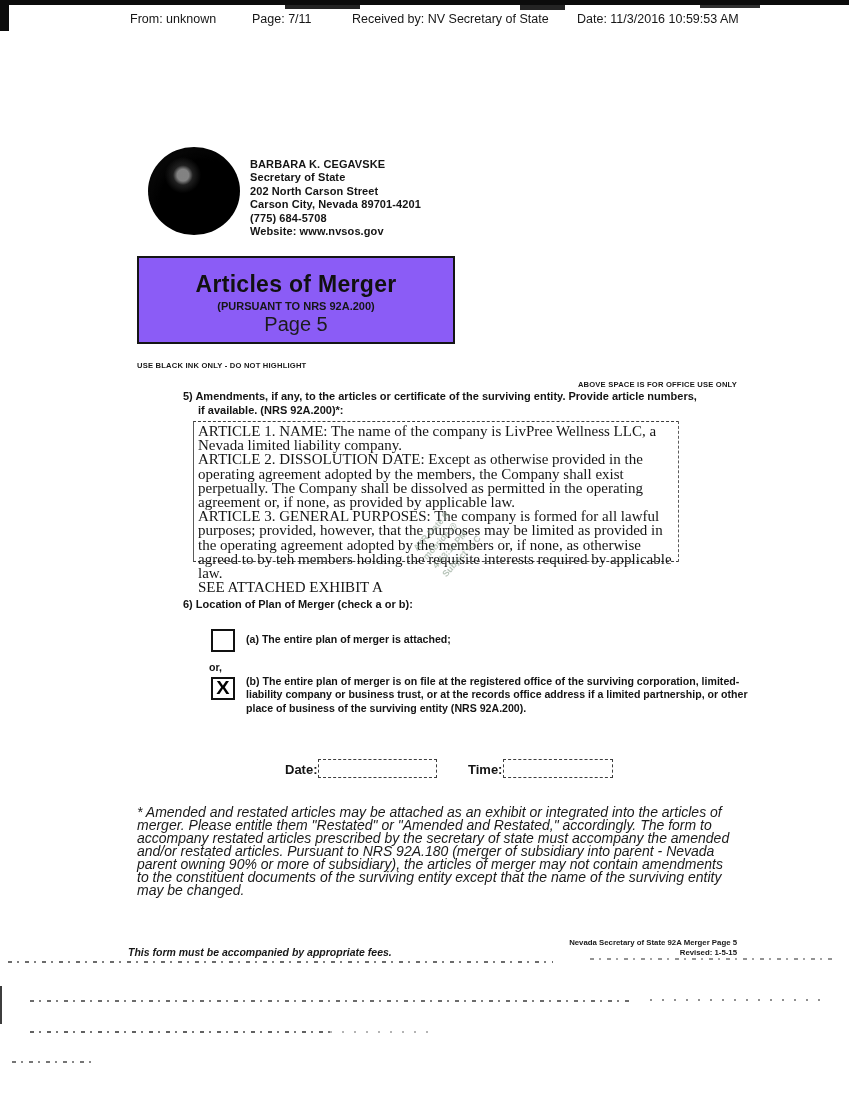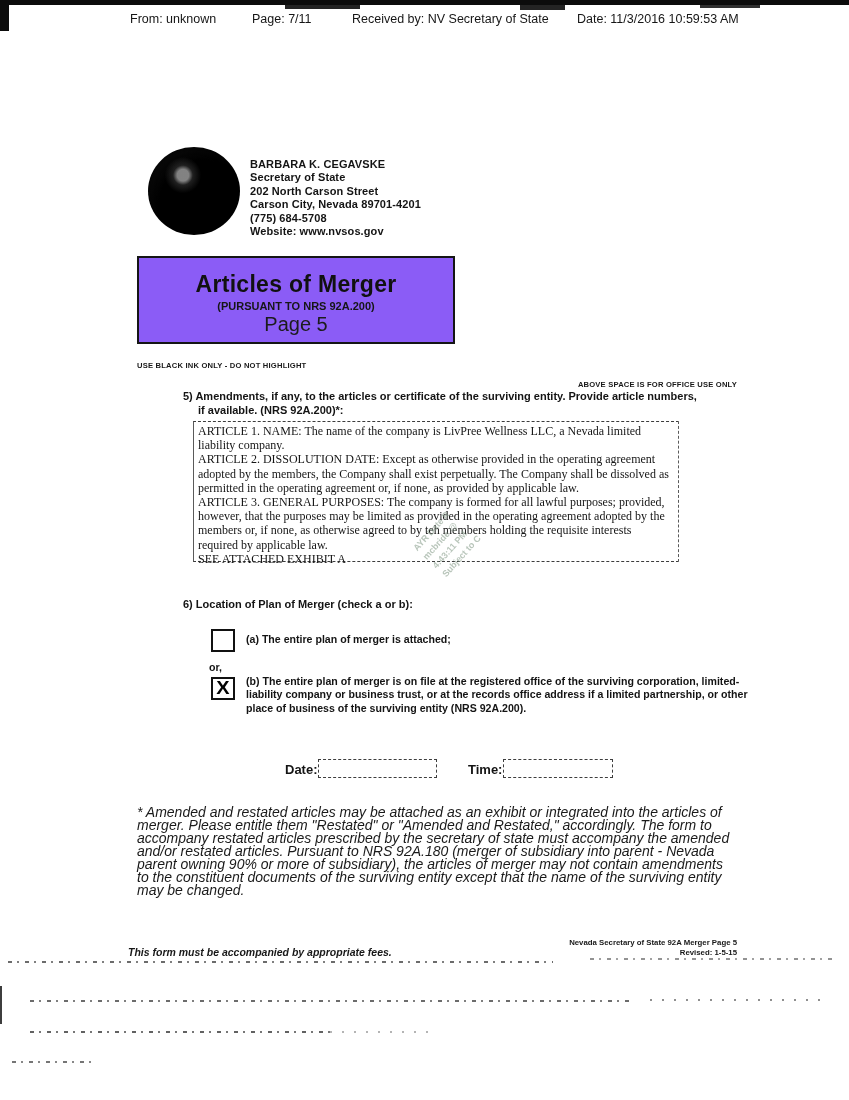--- a/index.html
+++ b/index.html
@@ -43,21 +43,21 @@
   
   .notice{position:absolute;font-size:7.6px;font-weight:bold;color:#181818;letter-spacing:.2px;}
   
   .sec-label{position:absolute;font-size:11px;font-weight:bold;color:#141414;line-height:13.6px;}
   .hang{padding-left:15px;text-indent:-15px;}
   
   .articles-box{
     position:absolute;left:193px;top:421px;width:486px;height:141px;
     border-top:1.5px dashed #3c3c3c;border-bottom:1.5px dashed #3c3c3c;
     border-left:1px solid #5a5a5a;border-right:1.5px dashed #5a5a5a;
-    font-family:"Liberation Serif",serif;font-size:12px;line-height:14.2px;color:#151515;
+    font-family:"Liberation Serif",serif;font-size:15px;line-height:14.2px;color:#151515;
     padding:2px 5px 0 4px;box-sizing:border-box;
   }
   .articles-box p{margin:0;}
   .watermark{
     position:absolute;left:400px;top:470px;width:180px;
     transform:rotate(-48deg);transform-origin:center;
     font-size:9px;line-height:13px;color:rgba(125,150,130,.55);
     font-weight:bold;pointer-events:none;text-align:left;
   }
   

